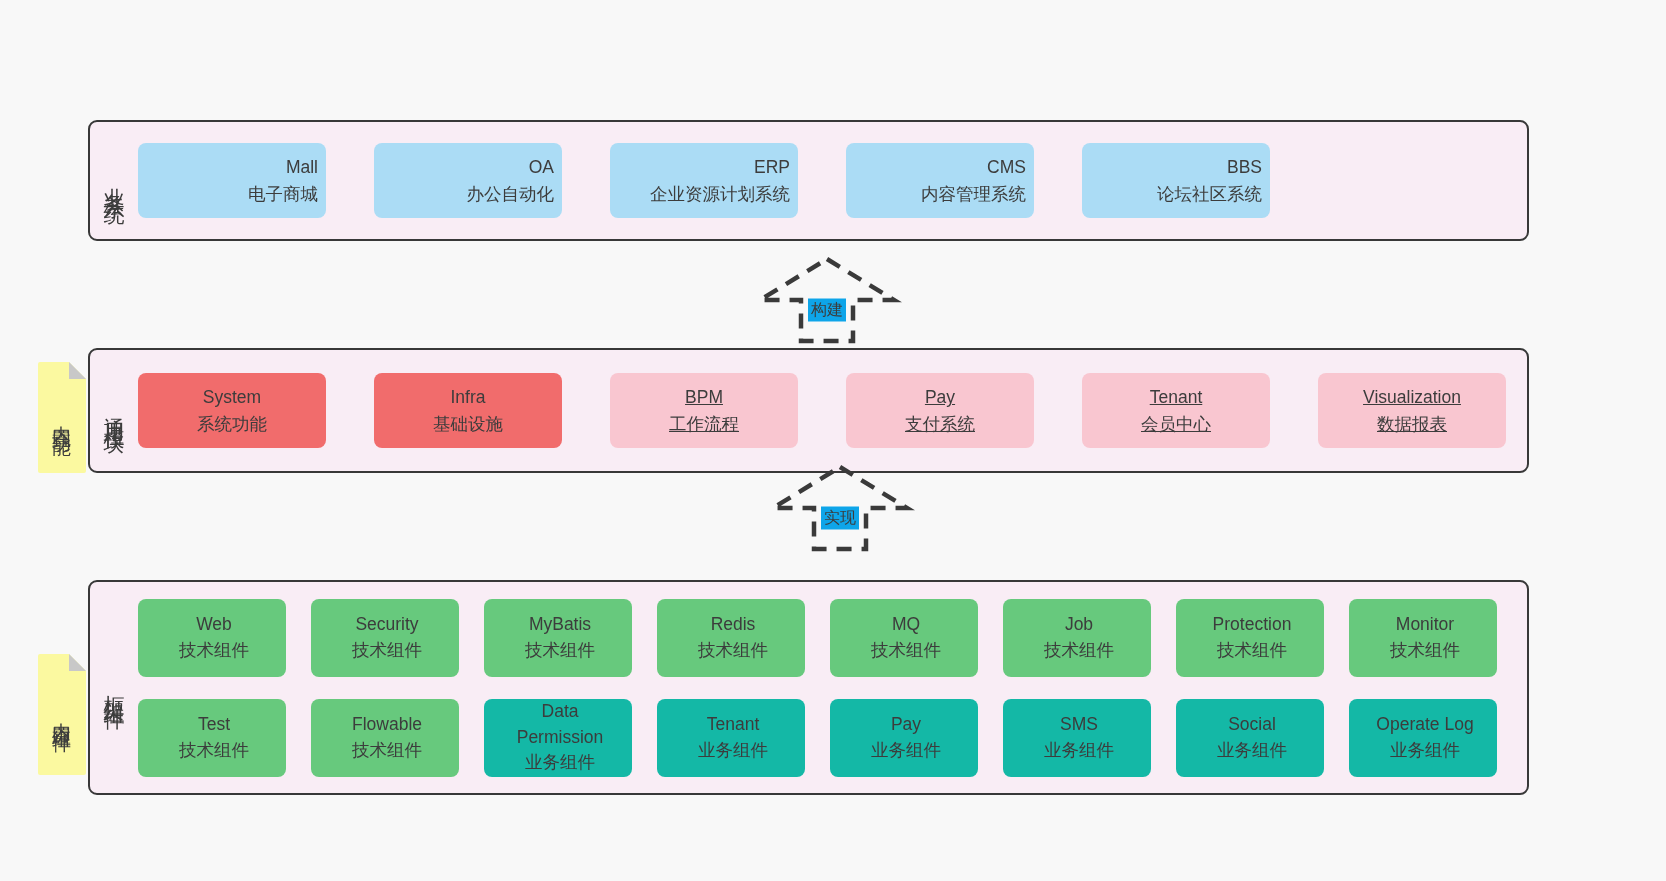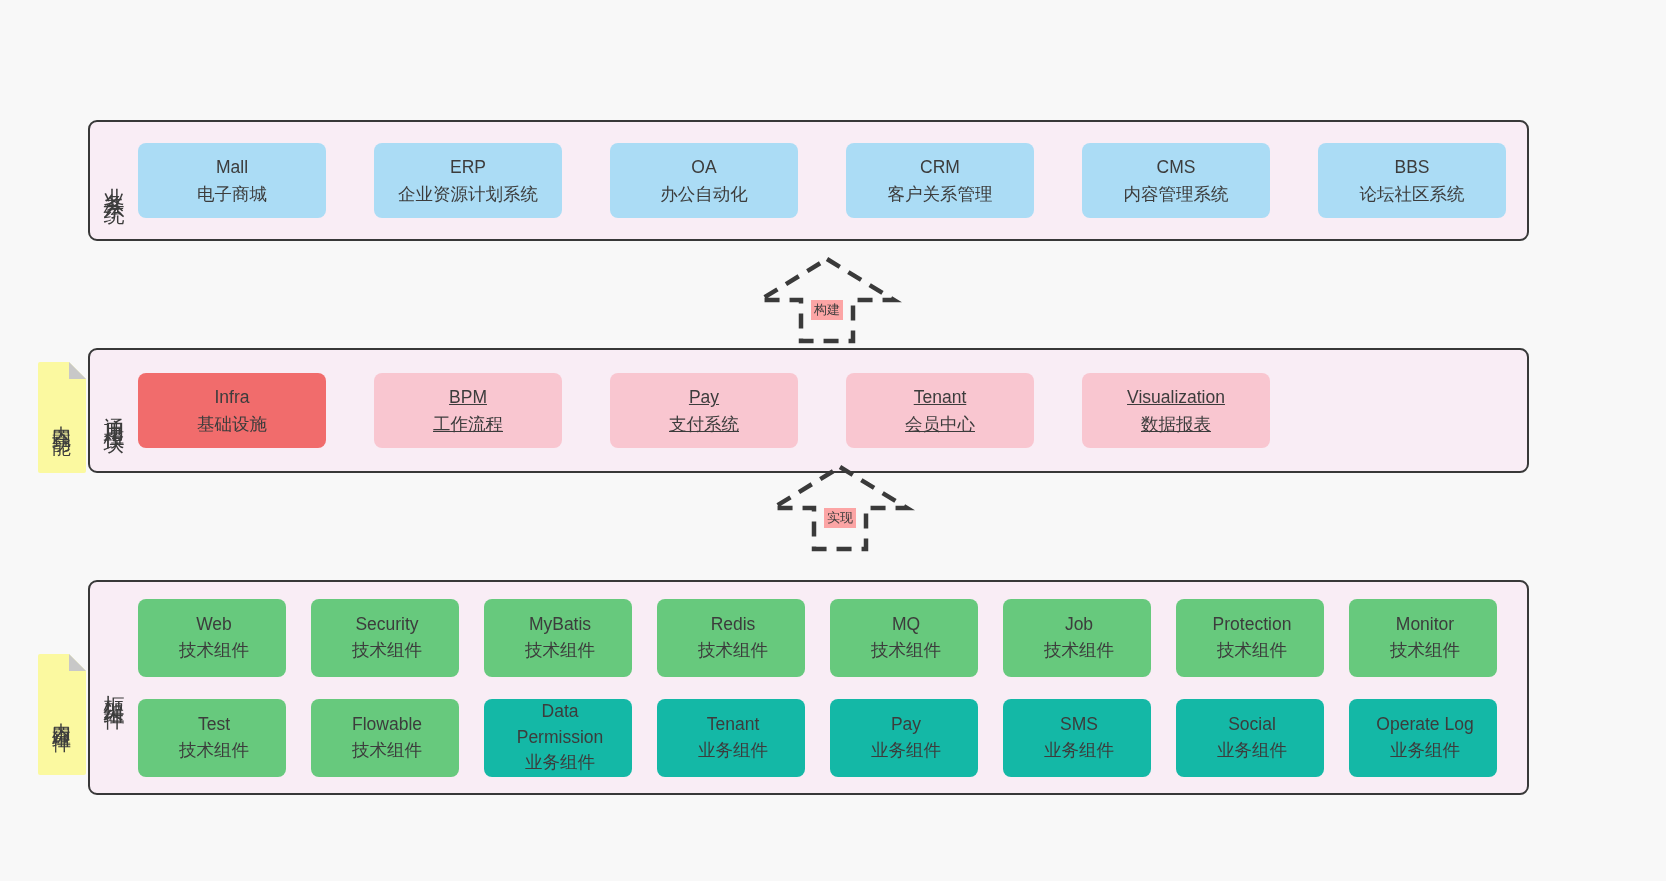--- a/index.html
+++ b/index.html
@@ -24,21 +24,21 @@
   .rows{margin-left:13px;flex:1 1 auto;display:flex;flex-direction:column;gap:22px;}
   .boxrow{display:flex;gap:25px;}
   .box{
     border-radius:8px;display:flex;flex-direction:column;
     justify-content:center;align-items:center;text-align:center;
     font-size:17.5px;line-height:1.5;color:#3c3c3c;
     box-sizing:border-box;padding:4px 8px;
   }
   .w6{width:188px;height:75px;}
   .w8{width:148px;height:78px;line-height:1.45;padding-left:12px;}
-  .blue{background:#abdcf5;}
+  .blue{background:#abdcf5;align-items:flex-end;}
   .red{background:#f16c6c;}
   .pink{background:#f9c6d0;text-decoration:underline;}
   .green{background:#67c97d;}
   .green-light{background:#14b8a6;}
   .sticky{
     position:absolute;left:38px;width:48px;background:#fbf9a0;
     border-radius:2px;display:flex;align-items:center;justify-content:center;
     z-index:0;
   }
   .sticky .fold{
@@ -51,45 +51,41 @@
   }
   .sticky-text{
     writing-mode:vertical-lr;text-orientation:upright;
     font-size:19px;letter-spacing:4px;line-height:1;color:#3c3c3c;
   }
   .layer,.arrow{z-index:1;}
   .arrow{position:absolute;width:140px;height:88px;}
   .arrow svg{position:absolute;inset:0;overflow:visible;}
   .arrow-label{
     position:absolute;left:50%;top:55px;transform:translate(-50%,-50%);
-    background:#fca5a5;padding:1px 3px;font-size:13px;color:#3c3c3c;
+    background:#0ea5e9;padding:1px 3px;font-size:16px;color:#3c3c3c;
     white-space:nowrap;
   }
 </style>
 </head>
 <body>
 
 <section class="layer" style="top:120px;height:121px;">
   <div class="layer-label">业务系统</div>
   <div class="boxes">
     <div class="box w6 blue">
       <span>Mall</span>
       <span>电子商城</span>
     </div>
     <div class="box w6 blue">
+      <span>OA</span>
+      <span>办公自动化</span>
+    </div>
+    <div class="box w6 blue">
       <span>ERP</span>
       <span>企业资源计划系统</span>
-    </div>
-    <div class="box w6 blue">
-      <span>OA</span>
-      <span>办公自动化</span>
-    </div>
-    <div class="box w6 blue">
-      <span>CRM</span>
-      <span>客户关系管理</span>
     </div>
     <div class="box w6 blue">
       <span>CMS</span>
       <span>内容管理系统</span>
     </div>
     <div class="box w6 blue">
       <span>BBS</span>
       <span>论坛社区系统</span>
     </div>
   </div>
@@ -103,20 +99,24 @@
 </div>
 
 <div class="sticky" style="top:362px;height:111px;">
   <div class="fold"></div>
   <div class="sticky-text">内置功能</div>
 </div>
 <section class="layer" style="top:348px;height:125px;">
   <div class="layer-label">通用模块</div>
   <div class="boxes">
     <div class="box w6 red">
+      <span>System</span>
+      <span>系统功能</span>
+    </div>
+    <div class="box w6 red">
       <span>Infra</span>
       <span>基础设施</span>
     </div>
     <div class="box w6 pink">
       <span>BPM</span>
       <span>工作流程</span>
     </div>
     <div class="box w6 pink">
       <span>Pay</span>
       <span>支付系统</span>

